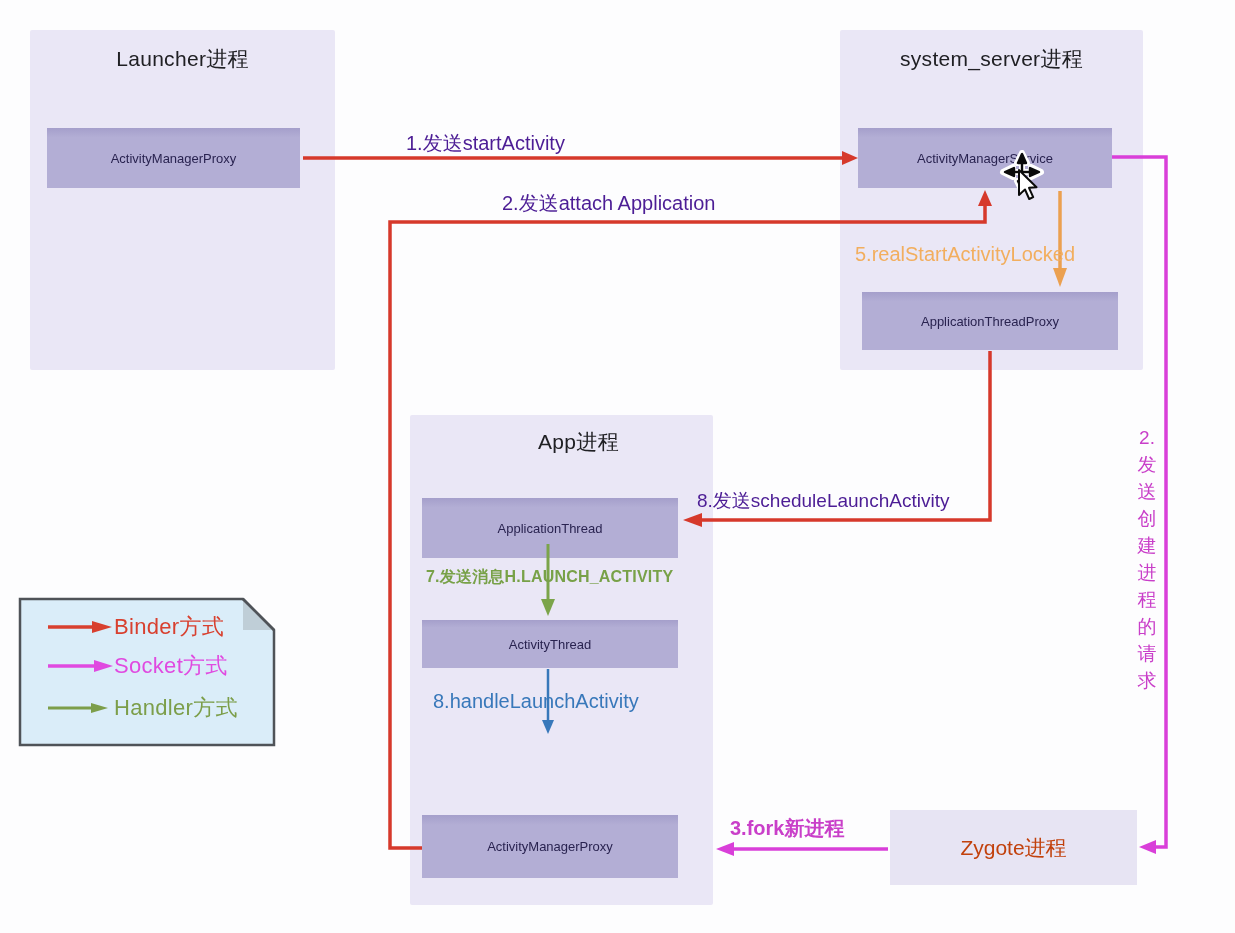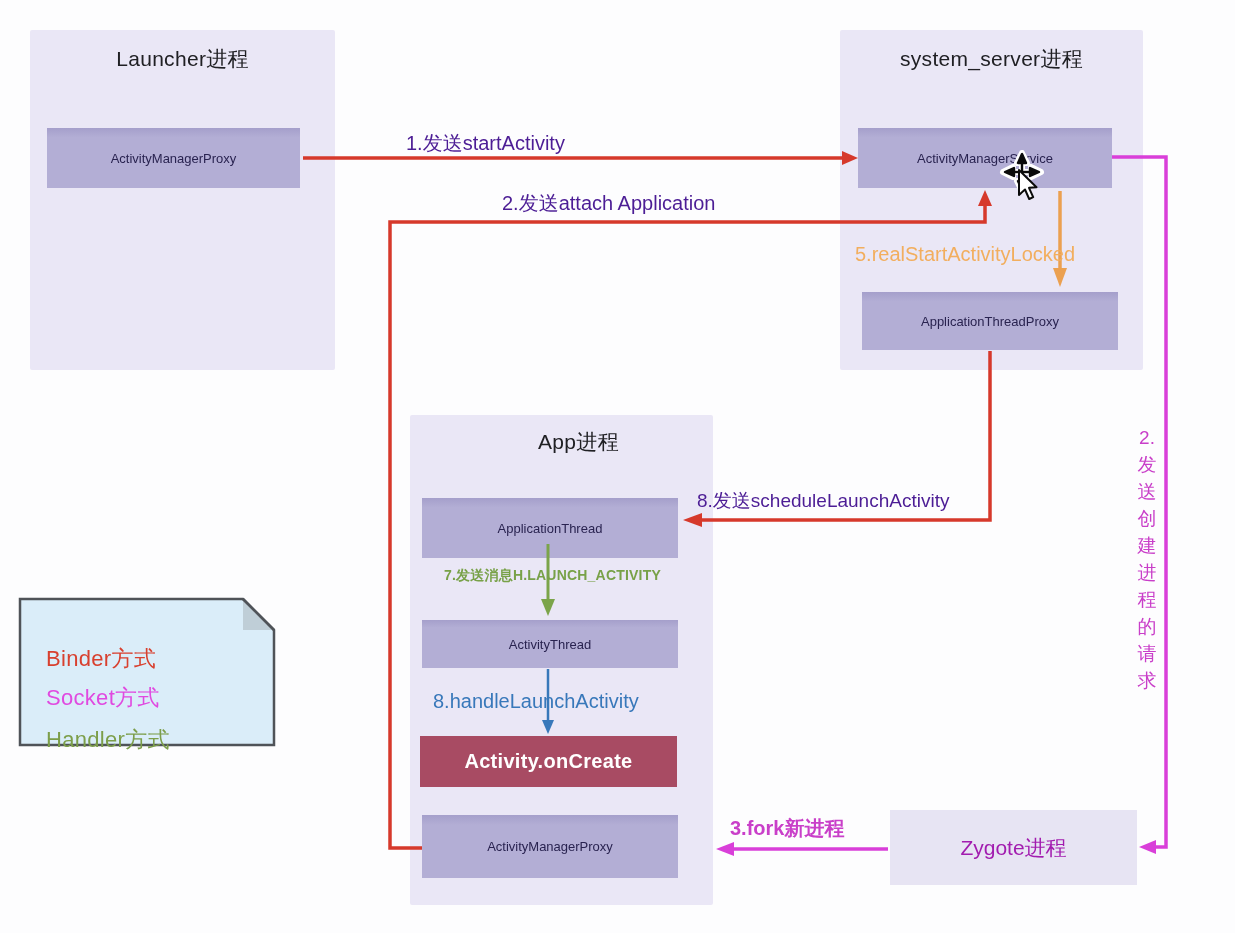--- a/index.html
+++ b/index.html
@@ -11,40 +11,40 @@
   .container .title{position:absolute;top:15px;left:0;width:100%;text-align:center;
                     font-size:21px;color:#202024;letter-spacing:.3px;}
 
   
   .component{position:absolute;display:flex;align-items:center;justify-content:center;
              background:linear-gradient(180deg,#a59fcb 0,#b3aed5 16%);
              font-size:13px;color:#292350;text-align:center;}
   .component.oncreate{background:#a84b63;color:#ffffff;font-weight:bold;font-size:20px;letter-spacing:.3px;}
 
   .zygote{position:absolute;left:890px;top:810px;width:247px;height:75px;background:#e7e4f3;
-          display:flex;align-items:center;justify-content:center;font-size:21px;color:#a21caf;}
+          display:flex;align-items:center;justify-content:center;font-size:21px;color:#c2410c;}
 
   
   .steplabel{position:absolute;white-space:nowrap;font-size:20px;}
   .c-red{color:#4c1d95;}
   .c-orange{color:#f2ae5e;}
   .c-magenta{color:#c93fc9;}
   .c-green{color:#78a148;}
   .c-blue{color:#3878ba;}
-  .steplabel.small{font-size:14px;font-weight:bold;letter-spacing:.2px;margin-left:18px;}
+  .steplabel.small{font-size:16px;font-weight:bold;letter-spacing:.2px;}
   .steplabel.mid{font-size:19px;}
   .steplabel.vert{display:flex;flex-direction:column;align-items:center;
                   line-height:27px;font-size:19px;width:30px;white-space:normal;}
 
   
   .overlay{position:absolute;left:0;top:0;pointer-events:none;}
 
   
   .legend{position:absolute;left:18px;top:597px;width:258px;height:150px;}
-  .legend-row{position:absolute;left:28px;display:flex;align-items:center;gap:30px;height:26px;flex-direction:column;}
+  .legend-row{position:absolute;left:28px;display:flex;align-items:center;gap:0;height:26px;}
   .legend-row .lbl{font-size:22px;letter-spacing:.3px;}
   .legend-row.r1{top:17px;}
   .legend-row.r2{top:56px;}
   .legend-row.r3{top:98px;}
   .legend-row.r1 .lbl{color:#d8402f;}
   .legend-row.r2 .lbl{color:#e04ae0;}
   .legend-row.r3 .lbl{color:#7c9e4a;}
 
   .cursor{position:absolute;left:995px;top:150px;}
 </style>
@@ -70,23 +70,20 @@
     </div>
   </div>
 
   <div class="container" style="left:410px;top:415px;width:303px;height:490px;">
     <div class="title" style="top:13px;padding-left:17px;">App进程</div>
     <div class="component" style="left:12px;top:83px;width:256px;height:60px;">
       <span>ApplicationThread</span>
     </div>
     <div class="component" style="left:12px;top:205px;width:256px;height:48px;">
       <span>ActivityThread</span>
-    </div>
-    <div class="component oncreate" style="left:10px;top:321px;width:257px;height:51px;">
-      <span>Activity.onCreate</span>
     </div>
     <div class="component" style="left:12px;top:400px;width:256px;height:63px;">
       <span>ActivityManagerProxy</span>
     </div>
   </div>
 
   <div class="zygote">
     <span>Zygote进程</span>
   </div>
 

